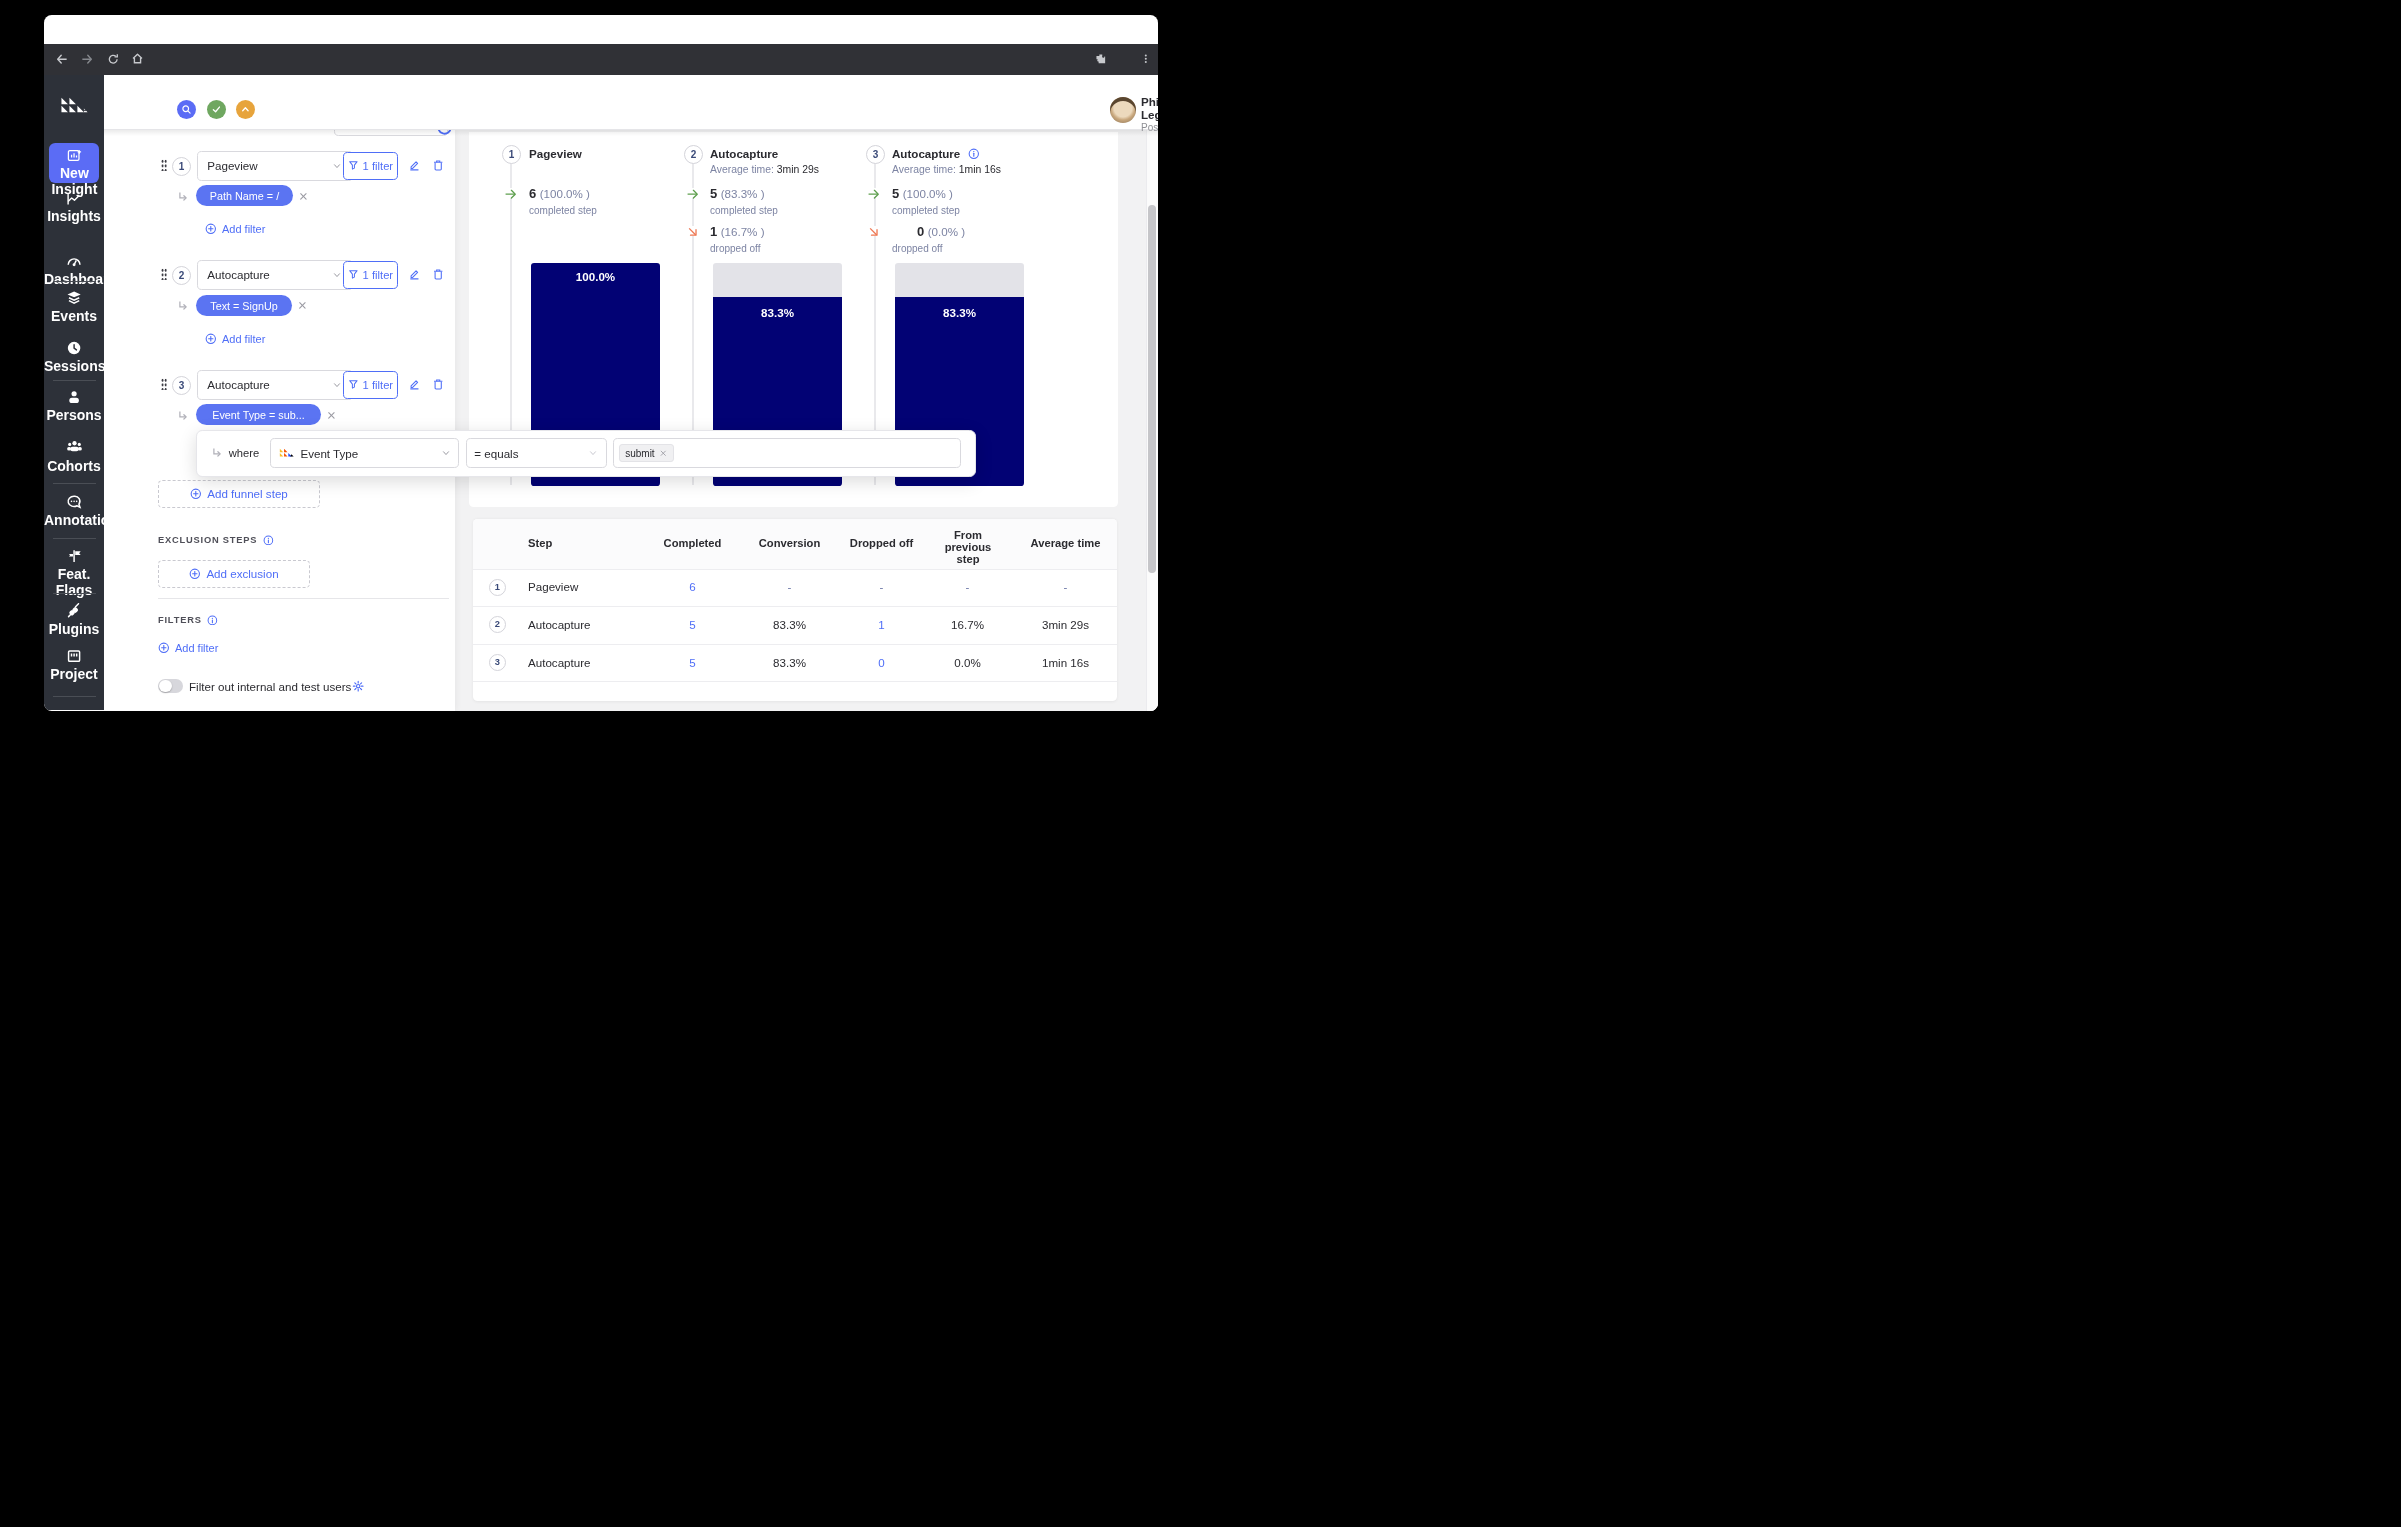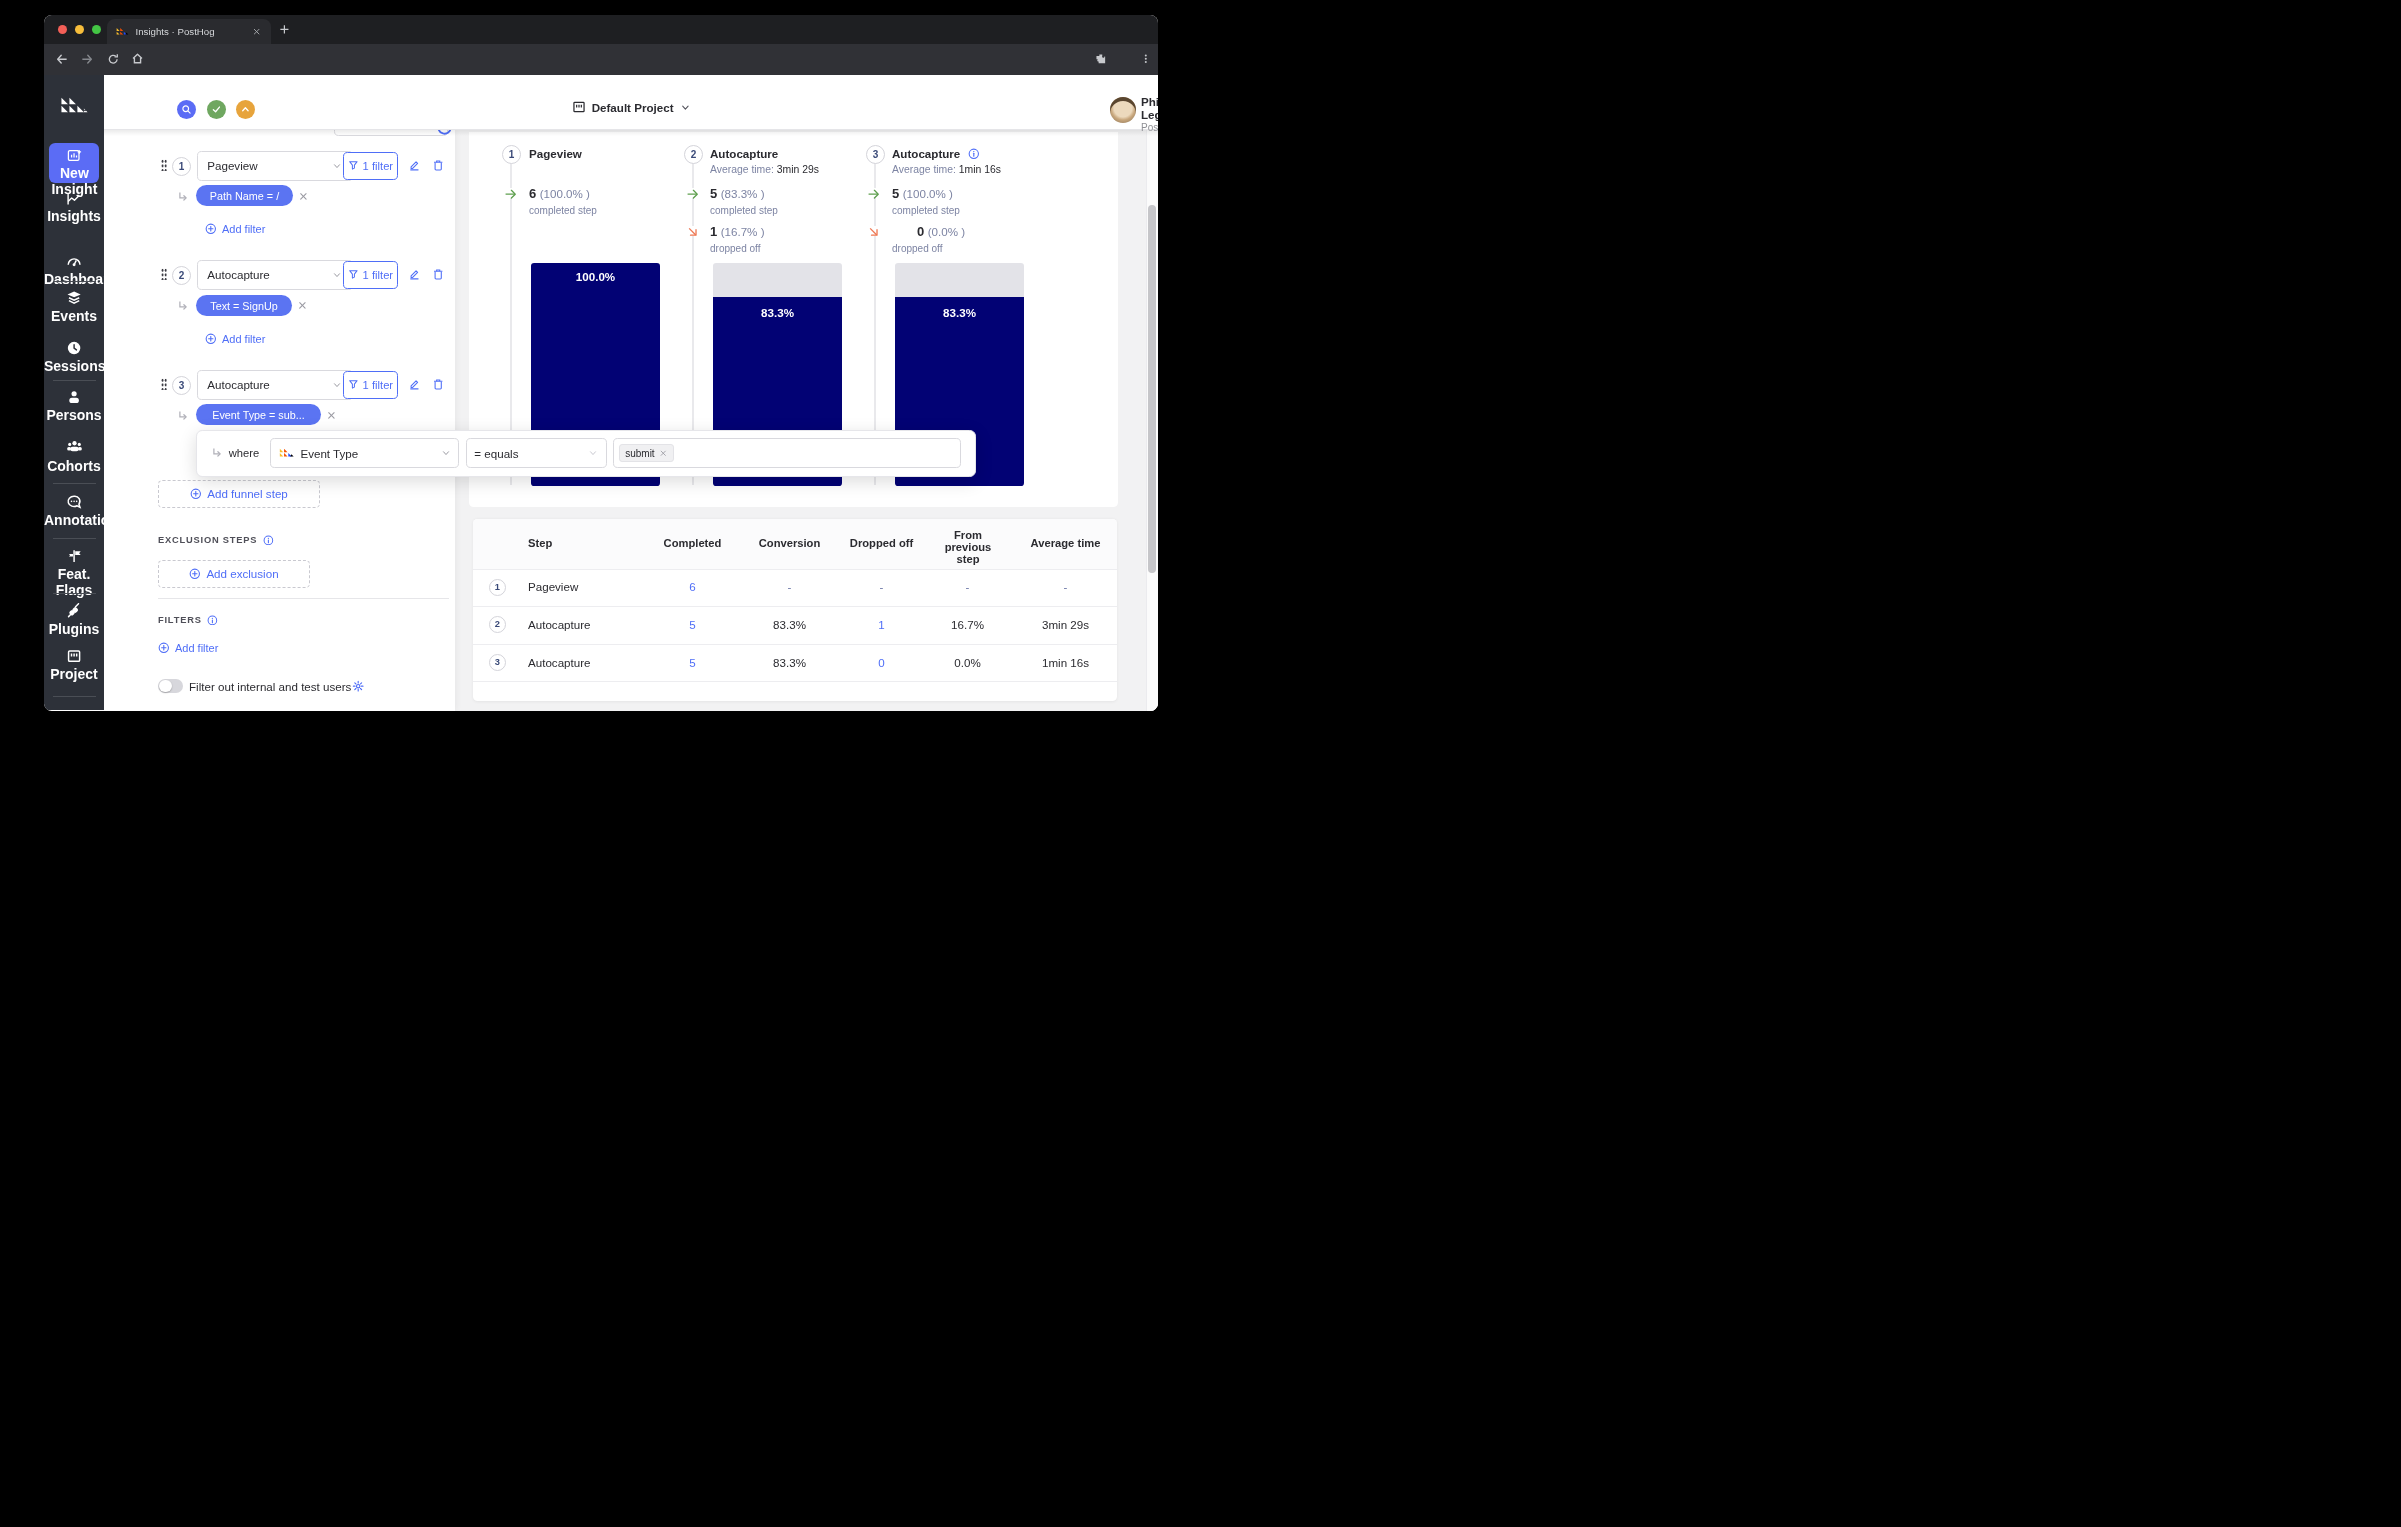--- a/index.html
+++ b/index.html
@@ -275,38 +275,20 @@
         <rect x="2.5" y="3" width="13" height="12" rx="1" fill="none" stroke="currentColor" stroke-width="1.6"></rect>
         <line x1="6" y1="6" x2="6" y2="9.5" stroke="currentColor" stroke-width="1.6"></line>
         <line x1="9" y1="6" x2="9" y2="9.5" stroke="currentColor" stroke-width="1.6"></line>
         <line x1="12" y1="6" x2="12" y2="9.5" stroke="currentColor" stroke-width="1.6"></line>
       </symbol>
   </defs>
 </svg>
 
 <div id="window" class="ab">
 
-  <div id="tabstrip" class="ab">
-    <div class="ab light" style="left:14px;background:#f35f57"></div>
-    <div class="ab light" style="left:31px;background:#f6bd3b"></div>
-    <div class="ab light" style="left:48px;background:#43c544"></div>
-    <div id="tab" class="ab flex">
-      <svg width="13" height="9.3" style="margin:0 6.2px 0 9.3px" viewBox="0 0 17 12">
-          <use href="#s-logo-color" width="17" height="12"></use>
-        </svg>
-      <span class="tabtitle">Insights · PostHog</span>
-      <svg width="9.3" height="9.3" viewBox="0 0 16 16" style="margin-left:auto;margin-right:9.3px;color:#a7aaae">
-          <use href="#s-x"></use>
-        </svg>
-    </div>
-    <svg class="ab" width="10.8" height="10.8" viewBox="0 0 16 16" style="left:235px;top:9.3px;color:#c7c9cd">
-        <line x1="8" y1="2" x2="8" y2="14" stroke="currentColor" stroke-width="1.8"></line>
-        <line x1="2" y1="8" x2="14" y2="8" stroke="currentColor" stroke-width="1.8"></line>
-      </svg>
-  </div>
 
   <div id="toolbar" class="ab">
     <svg class="ab navic" width="14" height="12.4" style="left:10.8px;top:9.3px" viewBox="0 0 18 16">
         <use href="#s-back"></use>
       </svg>
     <svg class="ab navic" width="14" height="12.4" style="left:36px;top:9.3px;color:#85888d" viewBox="0 0 18 16">
         <use href="#s-fwd"></use>
       </svg>
     <svg class="ab navic" width="12.4" height="12.4" style="left:63px;top:9.3px" viewBox="0 0 16 16">
         <use href="#s-reload"></use>
@@ -341,31 +323,20 @@
     <div class="ab hcirc" style="left:103px;top:25.5px;background:#6fa760">
         <svg width="10.8" height="10.8" viewBox="0 0 14 14">
           <use href="#s-check"></use>
         </svg>
       </div>
     <div class="ab hcirc" style="left:132px;top:25.5px;background:#e7a43c">
         <svg width="10.8" height="10.8" viewBox="0 0 14 14">
           <use href="#s-chevup"></use>
         </svg>
       </div>
-    <div class="ab flex" style="left:0;top:25.5px;width:1054px;justify-content:center;gap:6.2px;pointer-events:none">
-      <div class="flex" style="gap:6.2px;pointer-events:auto">
-        <svg width="14" height="14" style="color:#2b2b30" viewBox="0 0 18 18">
-            <use href="#s-building-sm"></use>
-          </svg>
-        <span style="font-size:11.6px;font-weight:700;color:#2b2b30">Default Project</span>
-        <svg width="10.8" height="10.8" viewBox="0 0 16 16" style="color:#55555e">
-            <use href="#s-chevdown"></use>
-          </svg>
-      </div>
-    </div>
     <div class="ab avatar" style="left:1006px;top:22.4px;width:26px;height:26px"></div>
     <div class="ab" style="left:1037px;top:20px">
       <div style="font-size:11.6px;font-weight:700;color:#2b2b30">Phil Leggetter</div>
       <div style="font-size:10px;color:#8f9095;margin-top:1.5px">PostHog</div>
     </div>
   </div>
 
   <div id="sidebar" class="ab">
     <div class="ab" style="left:15.5px;top:21.7px">
         <svg width="29" height="19.3" style="color:#fff" viewBox="0 0 38 25">

